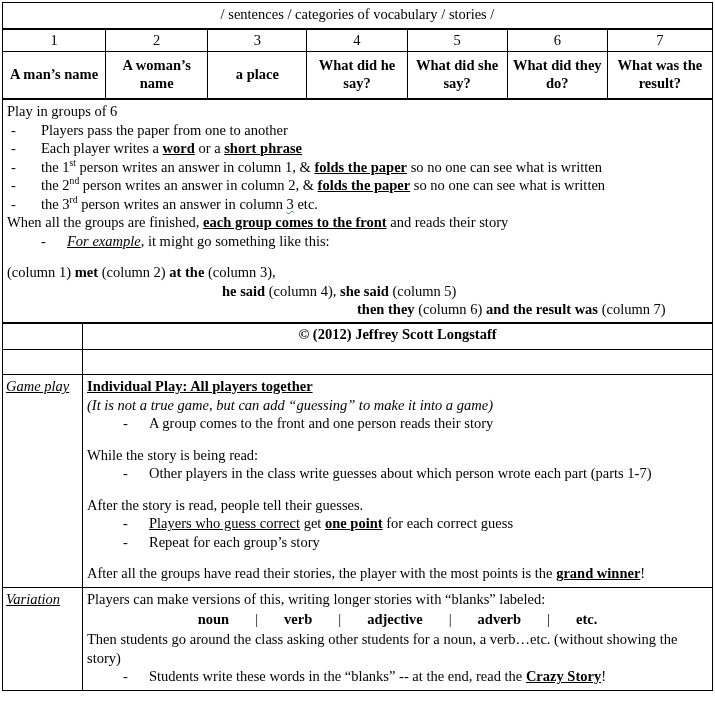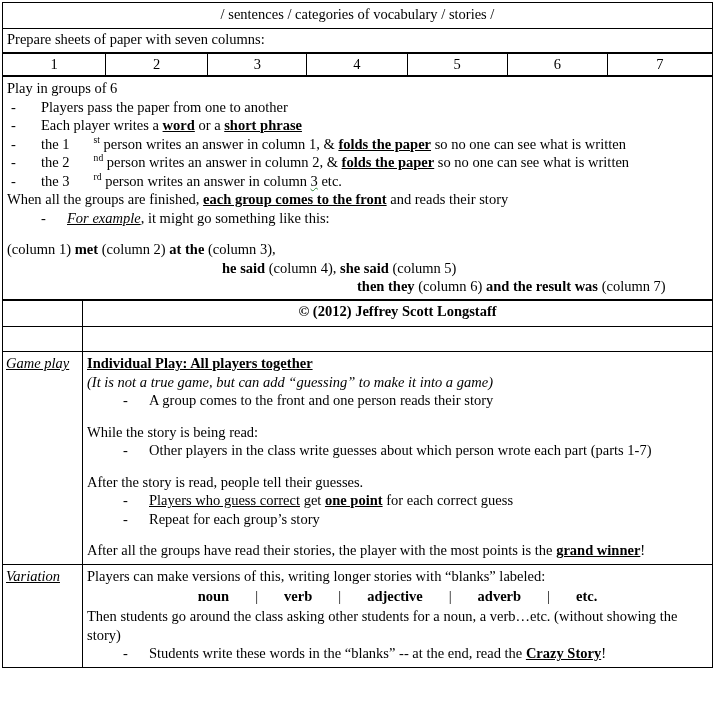--- a/index.html
+++ b/index.html
@@ -132,21 +132,21 @@
     left: 36px;
   }
   b.u, .bu {
     font-weight: bold;
     text-decoration: underline;
   }
   .ital-u {
     font-style: italic;
     text-decoration: underline;
   }
-  sup { font-size: 0.66em; vertical-align: super; line-height: 0; margin-left: 24px; }
+  sup { font-size: 0.66em; vertical-align: super; line-height: 0; }
   .ex-l1 { display: block; }
   .ex-l2 { display: block; padding-left: 215px; }
   .ex-l3 { display: block; padding-left: 350px; }
   .spacer-line { display: block; height: 13px; }
   
   .copy-left {
     width: 80px;
     height: 23px;
   }
   .copy-right {
@@ -195,23 +195,20 @@
 </style>
 </head>
 <body>
 
 <div id="page">
 
   <table class="sheet">
     <tbody>
     <tr>
       <td class="subtitle-cell">/ sentences / categories of vocabulary / stories /</td>
-    </tr>
-    <tr>
-      <td class="prepare-cell">Prepare sheets of paper with seven columns:</td>
     </tr>
   </tbody>
     </table>
 
   <table class="cols">
     <colgroup>
       <col style="width:103px">
         <col style="width:102px">
         <col style="width:99px">
       <col style="width:100px">
@@ -222,20 +219,29 @@
     <tbody>
         <tr>
       <td class="numrow">1</td>
       <td class="numrow">2</td>
       <td class="numrow">3</td>
       <td class="numrow">4</td>
       <td class="numrow">5</td>
       <td class="numrow">6</td>
       <td class="numrow">7</td>
     </tr>
+    <tr>
+      <td class="labelrow">A man’s name</td>
+      <td class="labelrow">A woman’s name</td>
+      <td class="labelrow">a place</td>
+      <td class="labelrow">What did he say?</td>
+      <td class="labelrow">What did she say?</td>
+      <td class="labelrow">What did they do?</td>
+      <td class="labelrow">What was the result?</td>
+    </tr>
   </tbody>
     </table>
 
   <table class="sheet" style="margin-top:0">
     <tbody>
         <tr>
       <td class="body-cell">
         <span class="bl">Play in groups of 6</span>
         <span class="dash-line"><span>Players pass the paper from one to another</span></span>
         <span class="dash-line"><span>Each player writes a </span><b class="u">word</b><span> or a </span><b class="u">short phrase</b></span>

